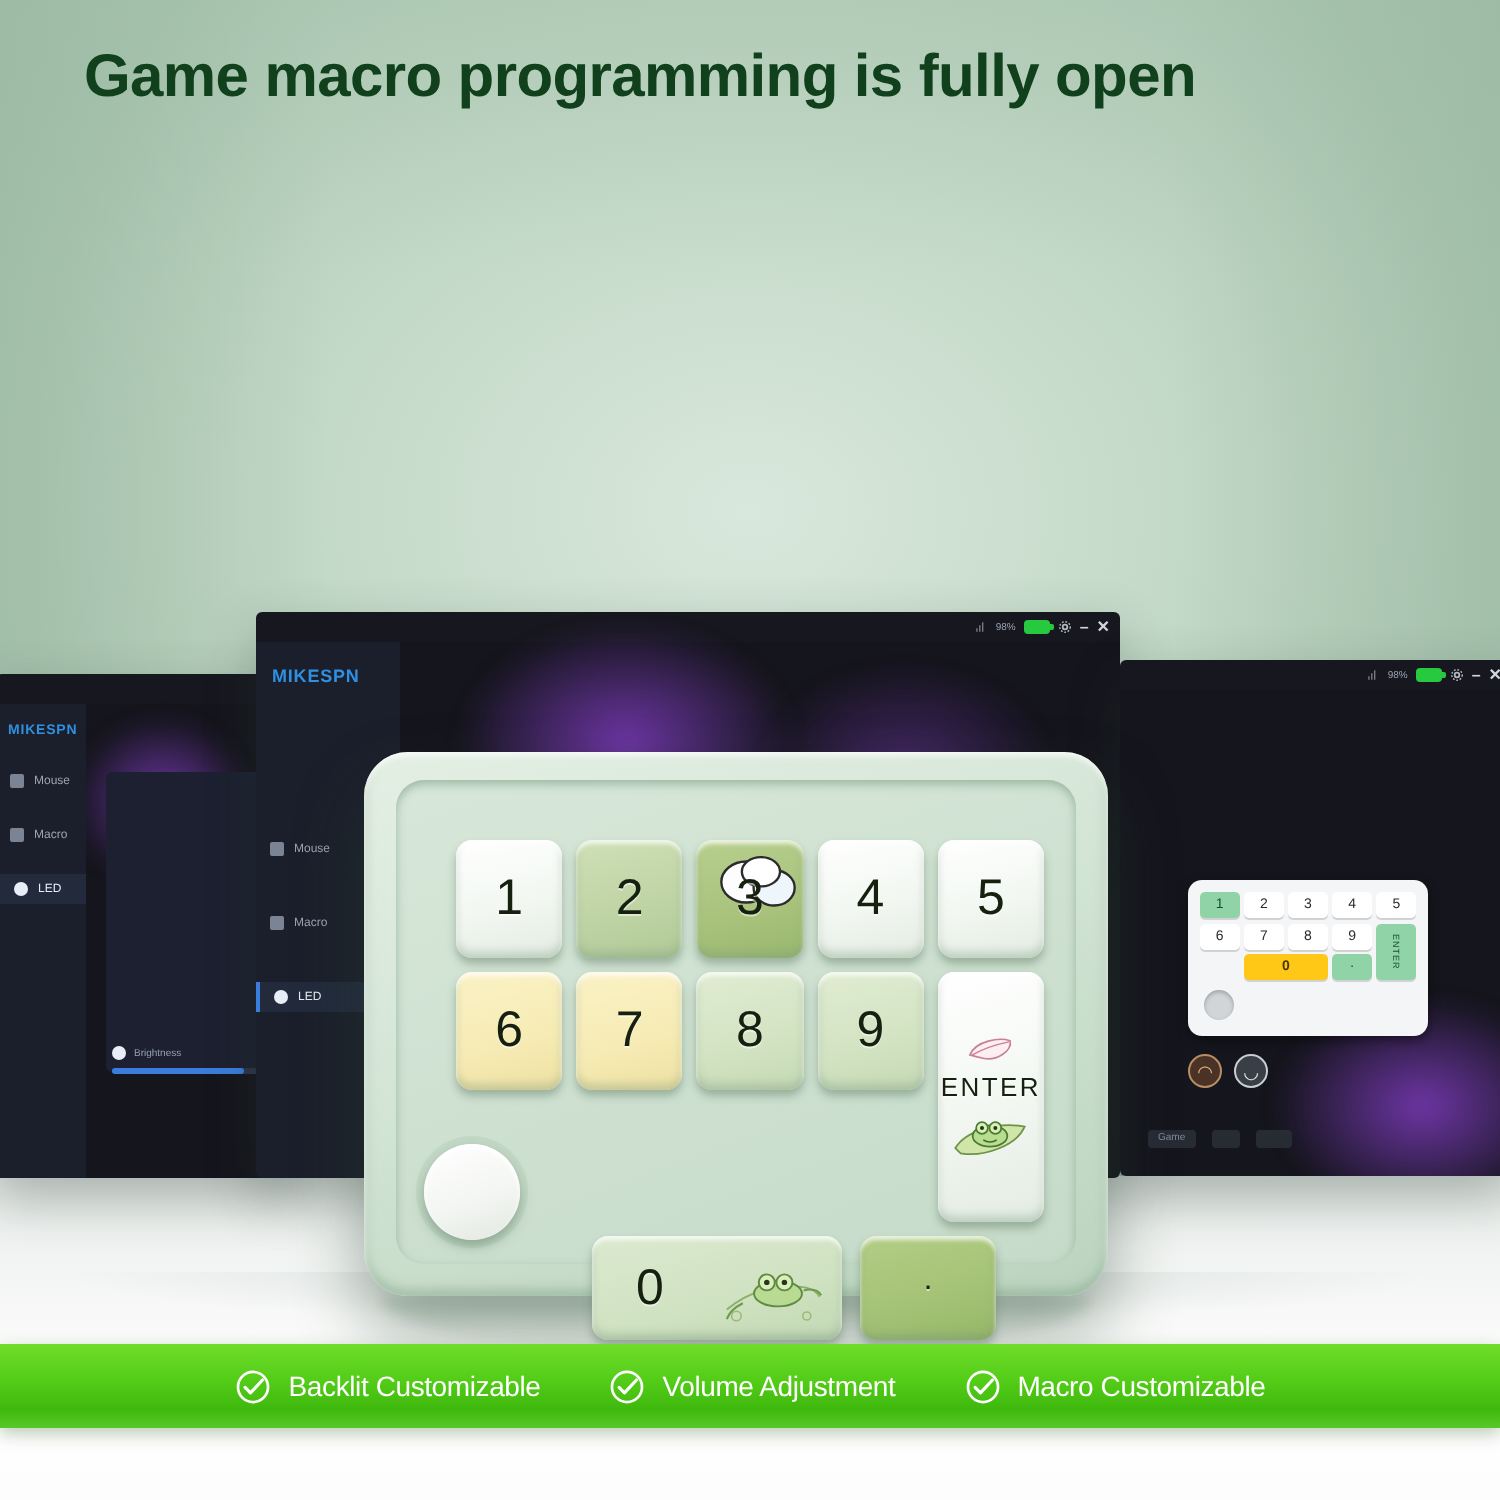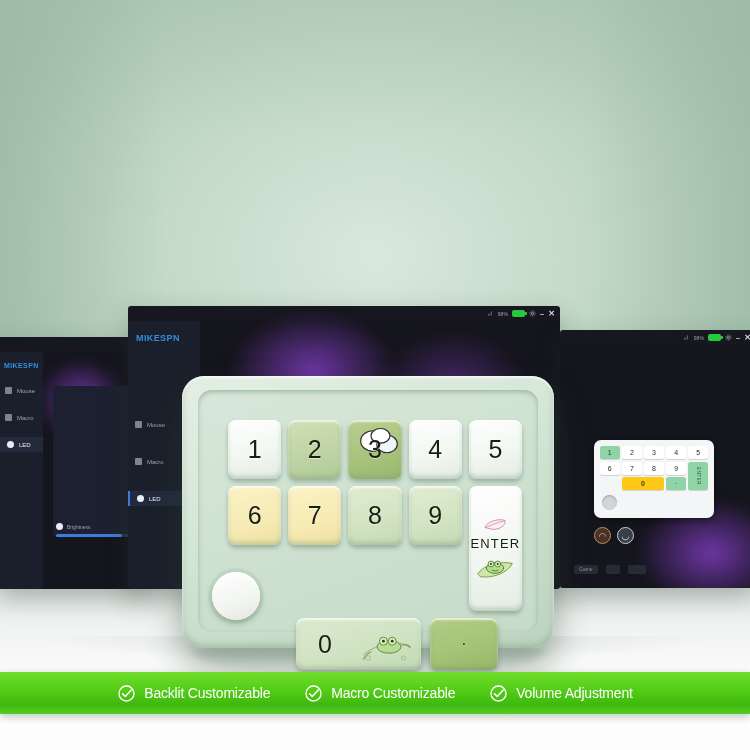--- a/index.html
+++ b/index.html
@@ -209,20 +209,21 @@
 </head>
 <body>
 
 <div class="bg"></div>
 <div class="bg-vignette"></div>
 <div class="desk-edge"></div>
 <div class="desk"></div>
 <div class="desk-sheen"></div>
 
 <div class="copy">
+  <div class="headline">Game macro programming is fully open</div>
 </div>
 
 <div class="screen" id="screen-left">
   <div class="titlebar">
     <span class="tb-btn">–</span>
   </div>
   <div class="body">
     <div class="glow" style="left:38px;top:6px;width:90px;height:86px;"></div>
     <div style="position:absolute;left:0;top:0;width:45px;bottom:0;background:#1b1f2b;">
       <div class="logo" style="padding:10px 6px 14px;">MIKESPN</div>
@@ -433,22 +434,22 @@
       <circle cx="12" cy="12" r="9.5" fill="none" stroke="#ffffff" stroke-width="1.7"></circle>
       <path d="M7 12.3l3.4 3.4L18 7.6" fill="none" stroke="#ffffff" stroke-width="2" stroke-linecap="round" stroke-linejoin="round"></path>
     </svg>
     <span class="lbl">Backlit Customizable</span>
   </div>
   <div class="feature">
     <svg class="check" viewBox="0 0 24 24">
       <circle cx="12" cy="12" r="9.5" fill="none" stroke="#ffffff" stroke-width="1.7"></circle>
       <path d="M7 12.3l3.4 3.4L18 7.6" fill="none" stroke="#ffffff" stroke-width="2" stroke-linecap="round" stroke-linejoin="round"></path>
     </svg>
-    <span class="lbl">Macro Customizable</span>
+    <span class="lbl">Volume Adjustment</span>
   </div>
   <div class="feature">
     <svg class="check" viewBox="0 0 24 24">
       <circle cx="12" cy="12" r="9.5" fill="none" stroke="#ffffff" stroke-width="1.7"></circle>
       <path d="M7 12.3l3.4 3.4L18 7.6" fill="none" stroke="#ffffff" stroke-width="2" stroke-linecap="round" stroke-linejoin="round"></path>
     </svg>
-    <span class="lbl">Volume Adjustment</span>
+    <span class="lbl">Macro Customizable</span>
   </div>
 </div>
 
 </body></html>

